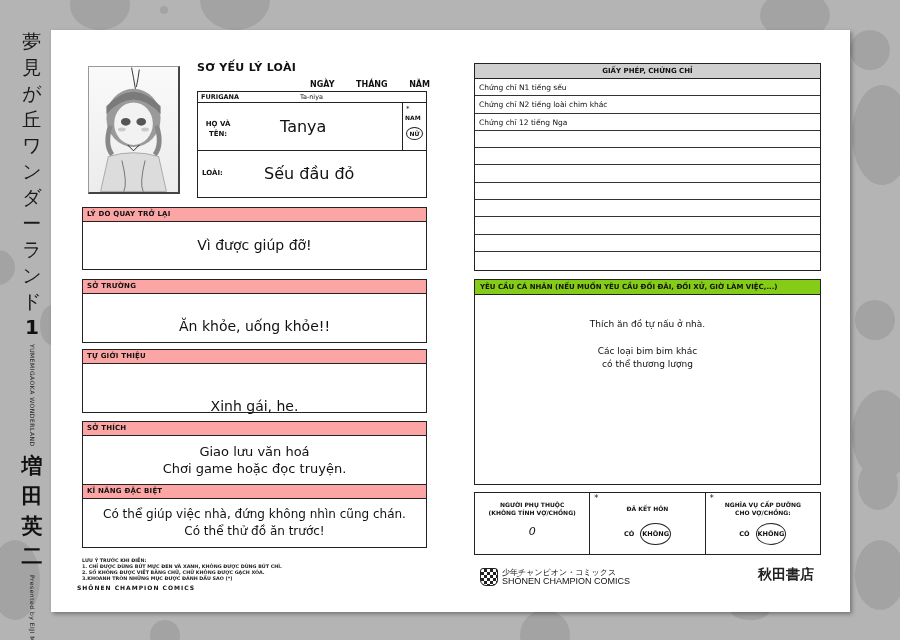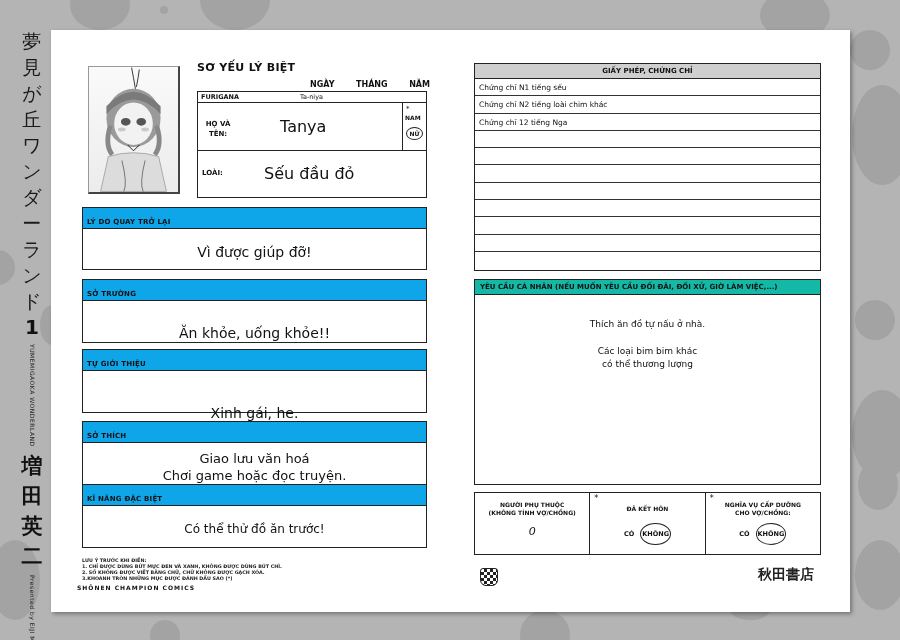--- a/index.html
+++ b/index.html
@@ -71,22 +71,22 @@
   }
   .namebox .row-species { position: relative; height: 45px; }
   .namebox .row-species .lbl { position: absolute; left: 4px; top: 18px; font-size: 7px; font-weight: bold; }
   .namebox .row-species .val { position: absolute; left: 66px; top: 13px; font-size: 16px; }
 
   .section {
     position: absolute; left: 82px; width: 345px;
     border: 1.5px solid #222;
   }
   .section .hdr {
-    background: #0ea5e9; border-bottom: 1.5px solid #222;
-    height: 14px; font-size: 7px; font-weight: bold; padding: 10px 4px; letter-spacing: 0.2px;
+    background: #fca5a5; border-bottom: 1.5px solid #222;
+    height: 14px; font-size: 7px; font-weight: bold; padding: 2px 4px; letter-spacing: 0.2px;
   }
   .section .body {
     display: flex; flex-direction: column; align-items: center; justify-content: center;
     font-size: 13px; line-height: 17px; text-align: center;
   }
   .notes {
     position: absolute; left: 82px; top: 558px; font-size: 4.8px; line-height: 6px; font-weight: bold; color: #222;
   }
   .imprint {
     position: absolute; left: 77px; top: 584px; font-size: 6px; font-weight: bold; letter-spacing: 1px;
@@ -103,21 +103,21 @@
   .certs .line {
     height: 17.3px; border-bottom: 1px solid #333; font-size: 7.5px; padding: 4px 4px 0;
   }
   .certs .line:last-child { border-bottom: none; }
 
   .requests {
     position: absolute; left: 474px; top: 279px; width: 347px; height: 206px;
     border: 1.5px solid #222;
   }
   .requests .hdr {
-    background: #14b8a6; border-bottom: 1.5px solid #222; height: 15px;
+    background: #84cc16; border-bottom: 1.5px solid #222; height: 15px;
     font-size: 7px; font-weight: bold; padding: 3px 5px 0; white-space: nowrap;
   }
   .requests .body { text-align: center; font-size: 9px; line-height: 13px; padding-top: 23px; }
   .requests .body p { margin-bottom: 14px; }
 
   .family {
     position: absolute; left: 474px; top: 492px; width: 347px; height: 63px;
     border: 1.5px solid #222; display: flex;
   }
   .family .cell { position: relative; flex: 1; border-right: 1.5px solid #222; text-align: center; }
@@ -205,21 +205,21 @@
     <ellipse cx="34" cy="64" rx="4" ry="2" fill="#c9c9c9"></ellipse>
     <ellipse cx="58" cy="64" rx="4" ry="2" fill="#c9c9c9"></ellipse>
     <path d="M22 60 Q16 80 24 90" stroke="#888" stroke-width="5" fill="none"></path>
     <path d="M70 60 Q76 80 68 90" stroke="#888" stroke-width="5" fill="none"></path>
     <path d="M40 80 L46 86 L52 80" stroke="#222" stroke-width="1" fill="none"></path>
     <path d="M20 92 Q46 84 72 92 L80 128 L12 128 Z" fill="#dcdcdc" stroke="#999" stroke-width="0.8"></path>
     <path d="M34 96 Q40 120 36 128 M58 96 Q52 120 56 128" stroke="#444" stroke-width="0.7" fill="none"></path>
   </svg>
 </div>
 
-<div class="resume-title">SƠ YẾU LÝ BIỆT</div>
+<div class="resume-title">SƠ YẾU LÝ LOÀI</div>
 <div class="date-labels">
   <span>NGÀY</span>
   <span>THÁNG</span>
   <span>NĂM</span>
 </div>
 
 <div class="namebox">
   <div class="furi">
     <span class="lbl">FURIGANA</span>
     <span class="val">Ta-niya</span>
@@ -264,20 +264,21 @@
   <div class="hdr">SỞ THÍCH</div>
   <div class="body" style="height:47px;">
     <div>Giao lưu văn hoá</div>
     <div>Chơi game hoặc đọc truyện.</div>
   </div>
 </div>
 
 <div class="section" style="top:484px;height:64px;">
   <div class="hdr">KĨ NĂNG ĐẶC BIỆT</div>
   <div class="body" style="height:47px;font-size:12px;">
+    <div>Có thể giúp việc nhà, đứng không nhìn cũng chán.</div>
     <div>Có thể thử đồ ăn trước!</div>
   </div>
 </div>
 
 <div class="notes">
   <div>LƯU Ý TRƯỚC KHI ĐIỀN:</div>
   <div>1. CHỈ ĐƯỢC DÙNG BÚT MỰC ĐEN VÀ XANH, KHÔNG ĐƯỢC DÙNG BÚT CHÌ.</div>
   <div>2. SỐ KHÔNG ĐƯỢC VIẾT BẰNG CHỮ, CHỮ KHÔNG ĐƯỢC GẠCH XÓA.</div>
   <div>3.KHOANH TRÒN NHỮNG MỤC ĐƯỢC ĐÁNH DẤU SAO (*)</div>
 </div>
@@ -335,14 +336,18 @@
     </div>
     <div class="choice">
       <span>CÓ</span>
       <span class="circled">KHÔNG</span>
     </div>
   </div>
 </div>
 
 <div class="publisher-logo">
   <div class="badge"></div>
+  <div class="txt">
+    <div>少年チャンピオン・コミックス</div>
+    <div class="en">SHŌNEN CHAMPION COMICS</div>
+  </div>
 </div>
 <div class="akita">秋田書店</div>
 
 </body></html>

